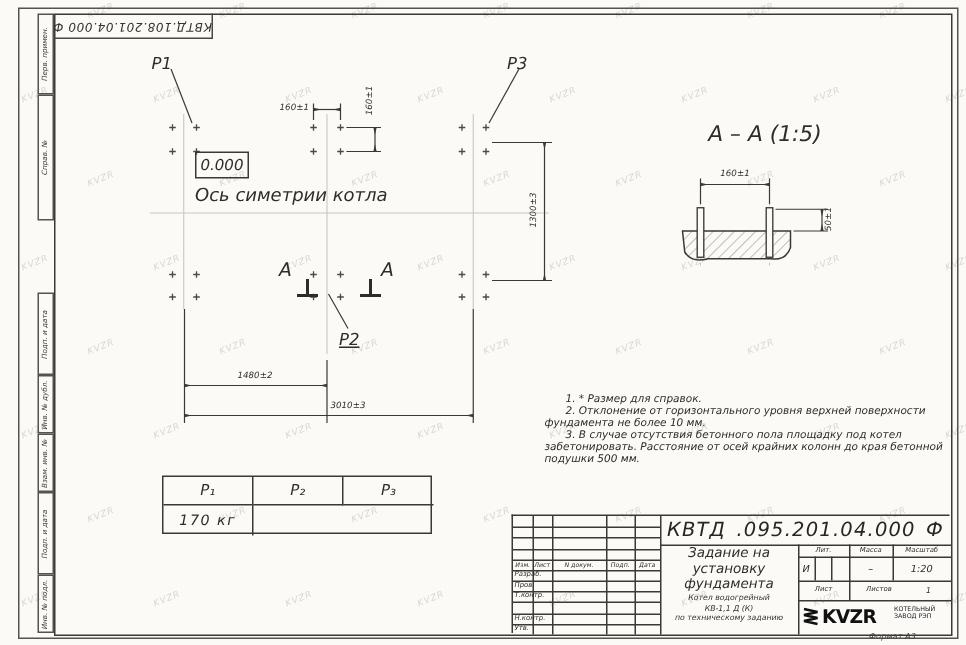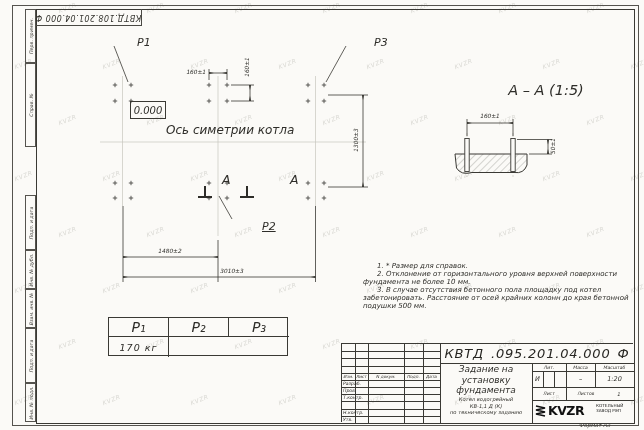--- a/index.html
+++ b/index.html
@@ -7,29 +7,29 @@
   .page{position:absolute;left:0;top:0;width:644px;height:430px;background:#fbfaf7;}
   .wm-layer{position:absolute;left:0;top:0;width:644px;height:430px;overflow:hidden;}
   .wmt{position:absolute;transform:rotate(-22deg);font-size:6px;font-style:italic;color:rgba(158,158,150,.38);letter-spacing:.6px;white-space:nowrap;}
   .outer-border{position:absolute;left:12px;top:5px;width:625px;height:419px;border:0.8px solid #55534e;}
   .frame{position:absolute;left:36px;top:9px;width:597px;height:413px;border:1.4px solid #3a3934;}
   .mcell{position:absolute;left:25px;width:11px;border:0.8px solid #55534e;box-sizing:border-box;}
   .vtext{position:absolute;left:50%;top:50%;transform:translate(-50%,-50%) rotate(-90deg);white-space:nowrap;font-size:4.8px;font-style:italic;color:#403f3a;}
   .stamp{position:absolute;left:36px;top:9px;width:105px;height:16px;border-right:0.9px solid #4a4944;border-bottom:0.9px solid #4a4944;display:flex;align-items:center;justify-content:center;}
   .stamp span{transform:rotate(180deg);font-size:8px;font-style:italic;color:#35342f;letter-spacing:.4px;white-space:nowrap;}
   .linework{position:absolute;left:0;top:0;}
-  .lbl{position:absolute;font-style:italic;color:#2e2d29;white-space:nowrap;margin-left:36px;}
+  .lbl{position:absolute;font-style:italic;color:#2e2d29;white-space:nowrap;}
   .dim{position:absolute;font-style:italic;color:#2e2d29;font-size:5.8px;text-align:center;white-space:nowrap;}
   .rot{transform:rotate(-90deg);transform-origin:center;}
   .level-box{position:absolute;left:130px;top:101px;width:34px;height:16px;border:0.9px solid #3a3934;display:flex;align-items:center;justify-content:center;font-size:10px;font-style:italic;color:#2e2d29;}
   .loads-table{position:absolute;left:108px;top:317px;width:180px;height:39px;display:grid;grid-template-columns:60px 60px 60px;grid-template-rows:19px 20px;border:1px solid #3a3934;box-sizing:border-box;}
   .loads-table .cell{border-right:0.9px solid #3a3934;border-bottom:0.9px solid #3a3934;display:flex;align-items:center;justify-content:center;font-style:italic;color:#2e2d29;}
   .loads-table .cell:nth-child(3n){border-right:none;}
   .loads-table .cell:nth-child(n+4){border-bottom:none;}
-  .loads-table .hd{font-size:14px;}
+  .loads-table .hd{font-size:10px;}
   .loads-table .vl2{font-size:9.5px;letter-spacing:1px;}
   .notes{position:absolute;left:363px;top:263px;width:272px;font-size:7px;font-style:italic;color:#2c2b27;line-height:1.13;}
   .notes p{margin:0;text-indent:14px;}
   .tb{position:absolute;left:341px;top:343px;width:292px;height:79px;border-left:1.3px solid #3a3934;border-top:1.3px solid #3a3934;box-sizing:border-box;}
   .tb .vl,.tb .hl{position:absolute;background:#3a3934;}
   .tb .vl{width:0.9px;}
   .tb .hl{height:0.9px;}
   .tb .t{position:absolute;font-style:italic;color:#2e2d29;display:flex;align-items:center;justify-content:center;white-space:nowrap;}
   .docnum{position:absolute;left:98px;top:0;width:194px;height:19px;display:flex;align-items:center;justify-content:center;font-size:13px;font-style:italic;color:#272622;letter-spacing:.8px;word-spacing:2px;white-space:nowrap;}
   .tb-title{position:absolute;left:99px;top:20px;width:90px;height:31px;text-align:center;font-size:9px;font-style:italic;line-height:1.18;color:#2e2d29;}

